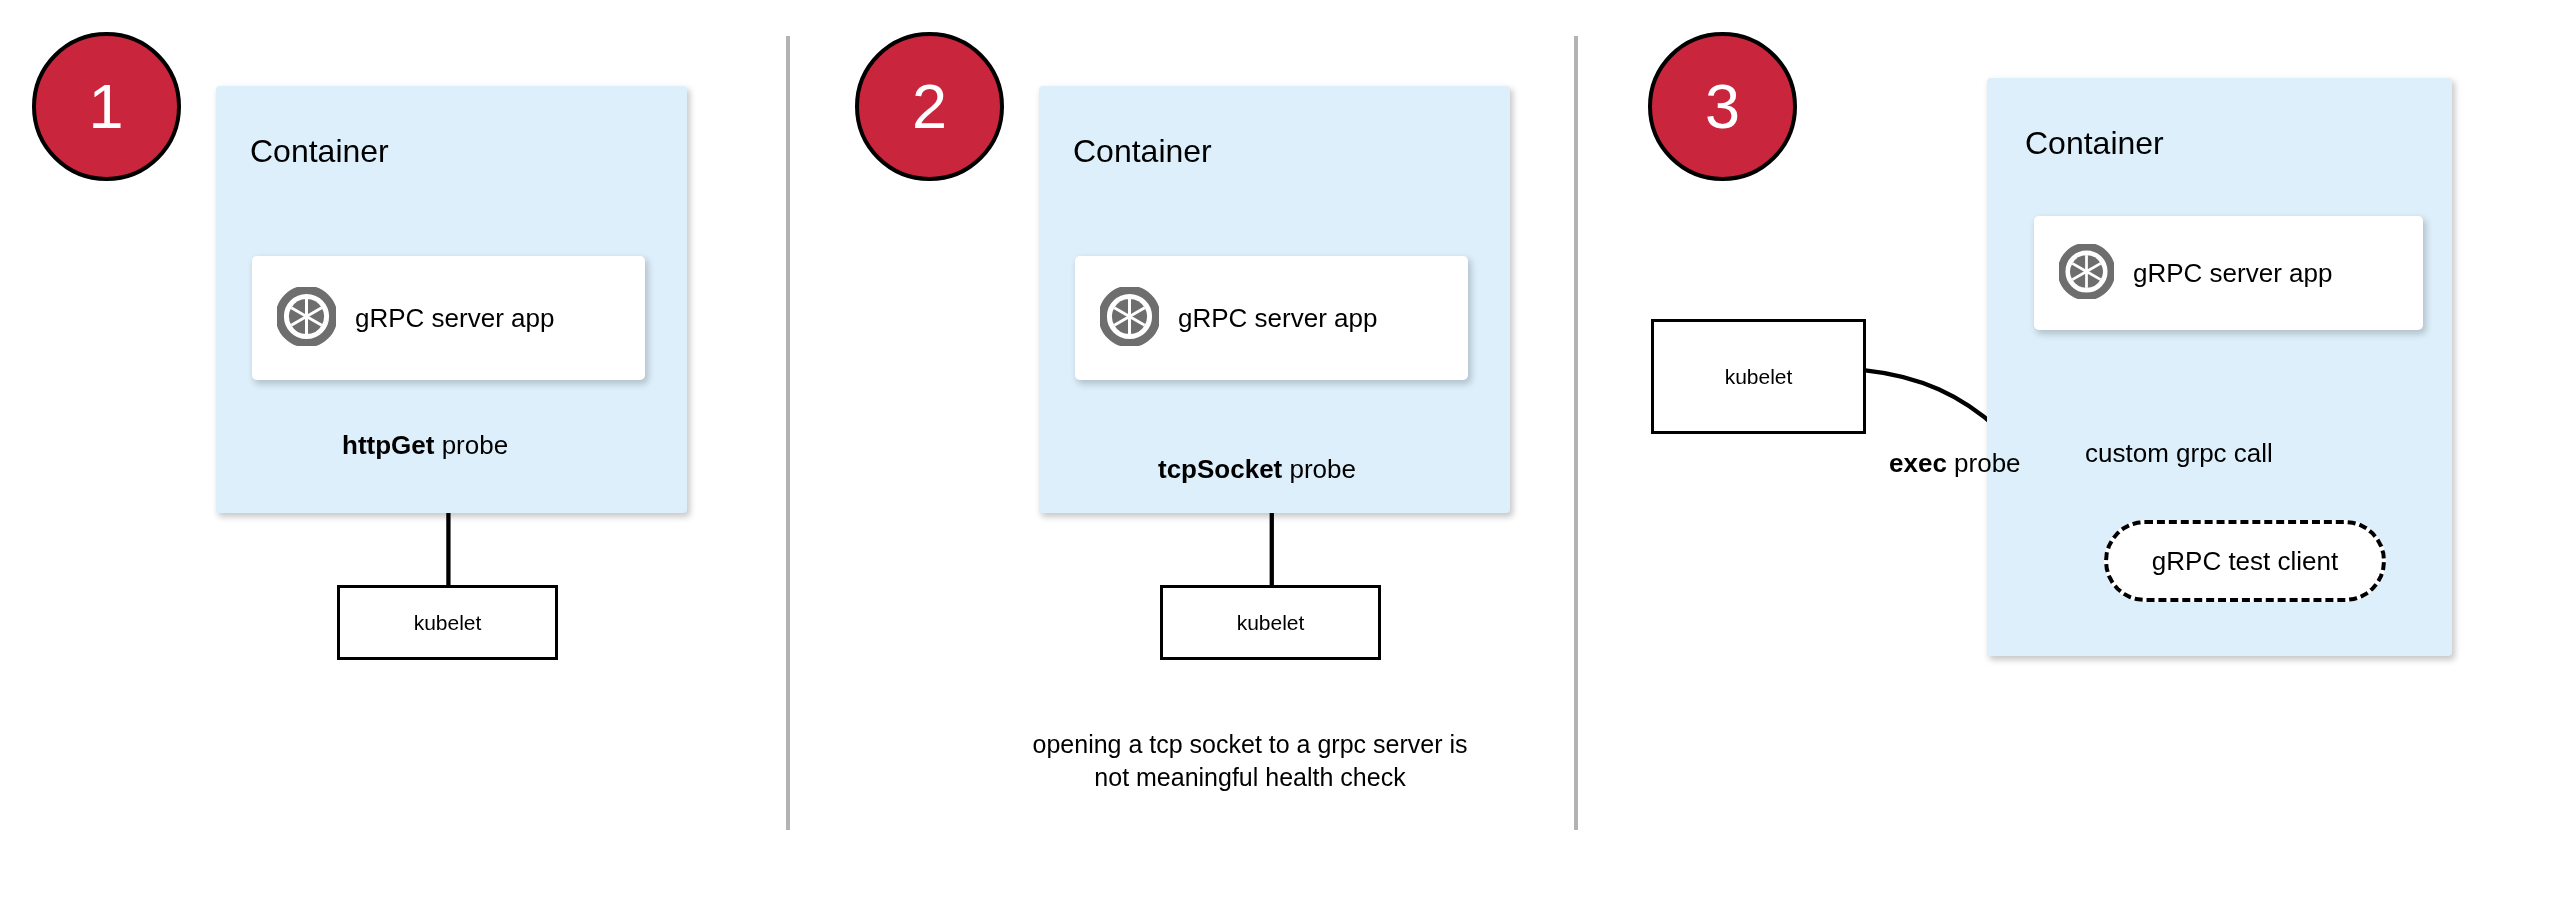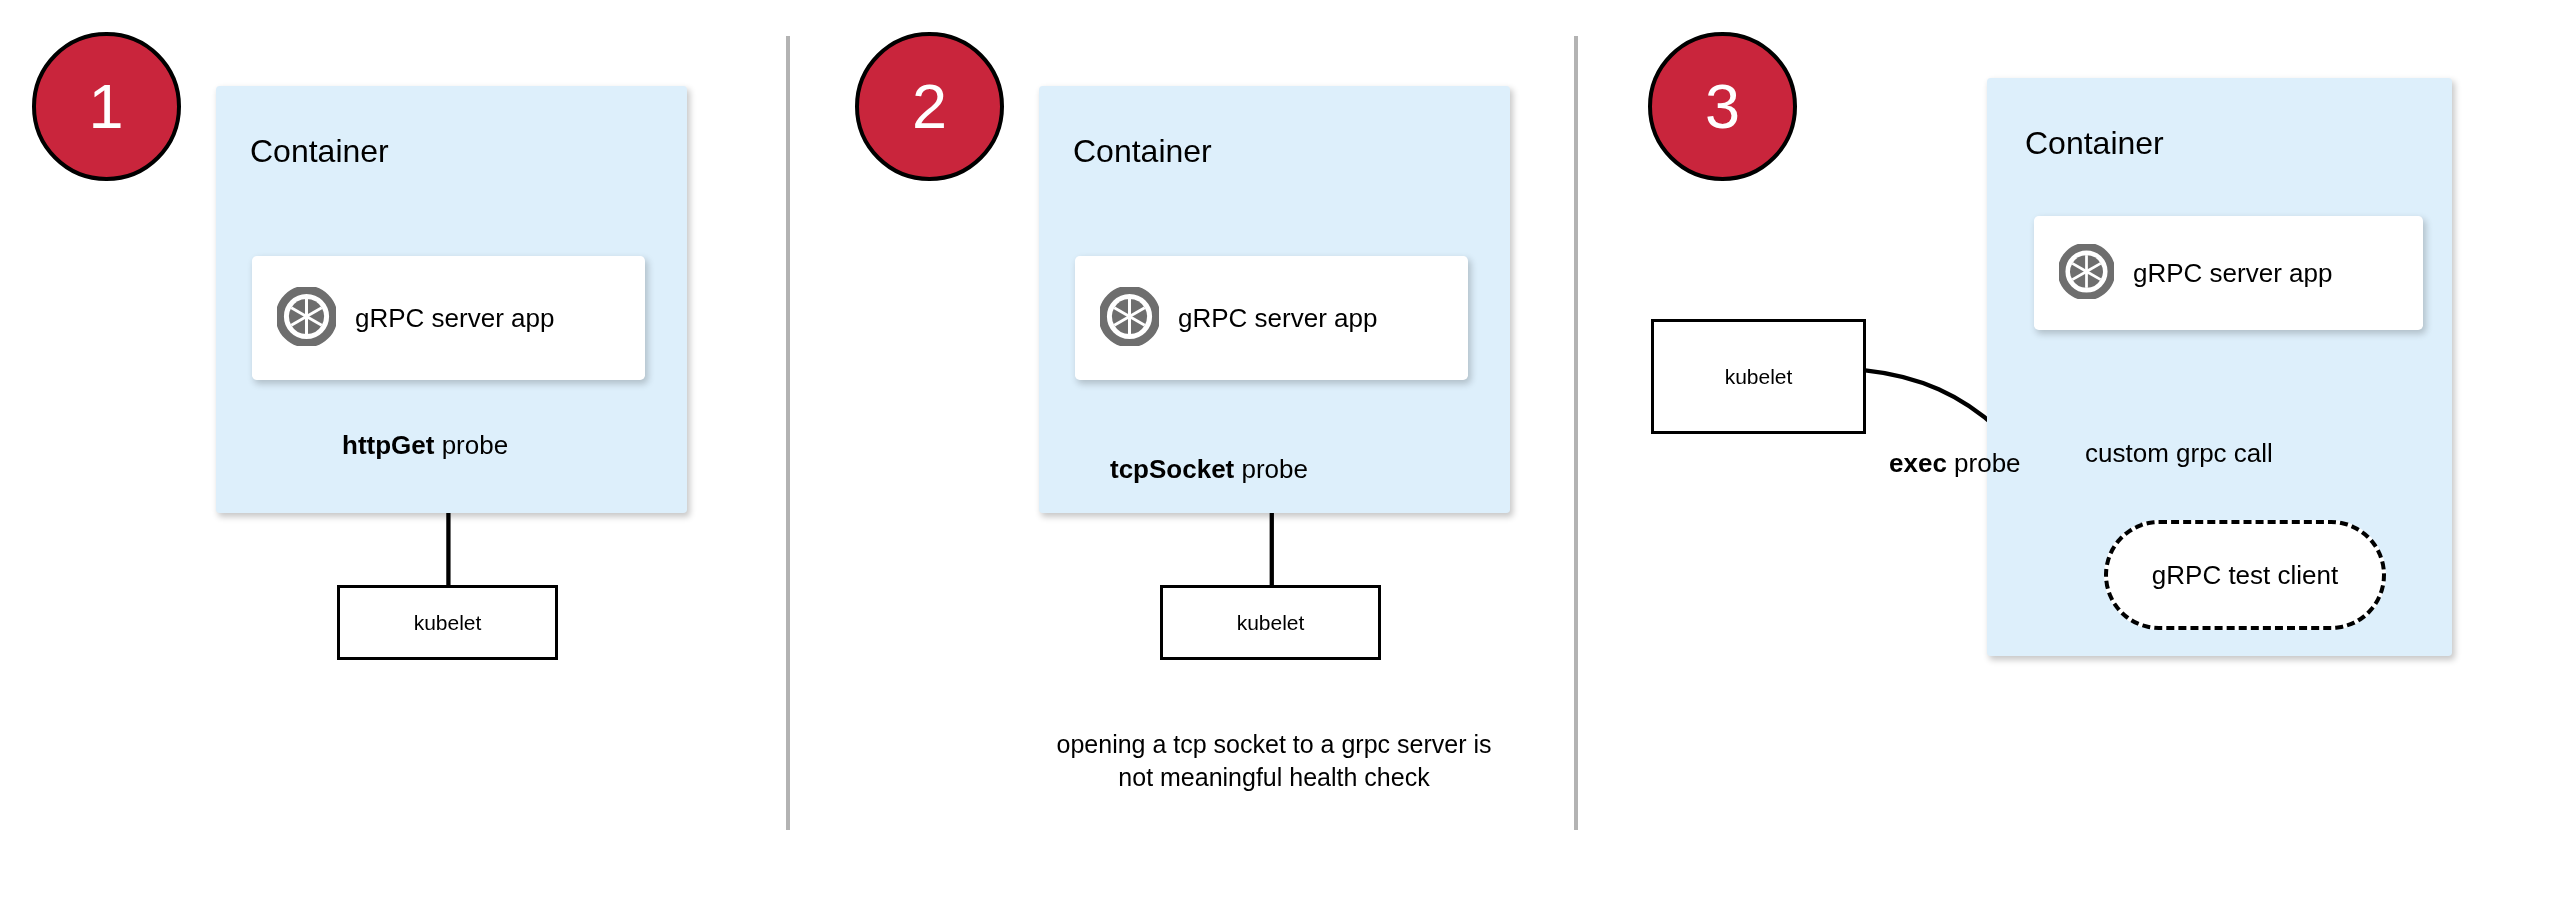--- a/index.html
+++ b/index.html
@@ -237,29 +237,29 @@
           <path d="M32 32 L32 51"></path>
           <path d="M32 32 L15.5 41.4"></path>
           <path d="M32 32 L15.5 22.6"></path>
           <path d="M32 32 L32 13"></path>
         </g>
       </svg>
     </span>
     <span class="app-label">gRPC server app</span>
   </div>
 
-  <div class="edge-label" style="left:1110px; top:454px;">
+  <div class="edge-label" style="left:1158px; top:454px;">
     <b>tcpSocket</b><span> probe</span>
   </div>
 
   <div class="plain-box" style="left:1160px; top:585px; width:221px; height:75px;">
     <span class="plain-label">kubelet</span>
   </div>
 
-  <div class="caption" style="left:1045px; top:728px; width:458px;">opening a tcp socket to a grpc server is not meaningful health check</div>
+  <div class="caption" style="left:1021px; top:728px; width:458px;">opening a tcp socket to a grpc server is not meaningful health check</div>
 
   <div class="step-badge" style="left:1648px; top:31.5px;">
     <span class="num">3</span>
   </div>
 
   <div class="container-box" style="left:1987px; top:78px; width:465px; height:578px;"></div>
   <div class="container-label" style="left:2025px; top:125px;">Container</div>
 
   <div class="app-card" style="left:2034px; top:216px; width:389px; height:114px;">
     <span class="grpc-icon">
@@ -289,19 +289,19 @@
   <div class="plain-box" style="left:1651px; top:319px; width:215px; height:115px;">
     <span class="plain-label">kubelet</span>
   </div>
 
   <div class="edge-label" style="left:1889px; top:448px;">
     <b>exec</b><span> probe</span>
   </div>
 
   <div class="edge-label" style="left:2085px; top:438px;">custom grpc call</div>
 
-  <div class="dashed-box" style="left:2104px; top:520px; width:282px; height:110px;text-align:center;">
+  <div class="dashed-box" style="left:2104px; top:520px; width:282px; height:82px;text-align:center;">
     <span class="dashed-label">gRPC test client</span>
   </div>
 
 
 </div>
 
 
 </body></html>

